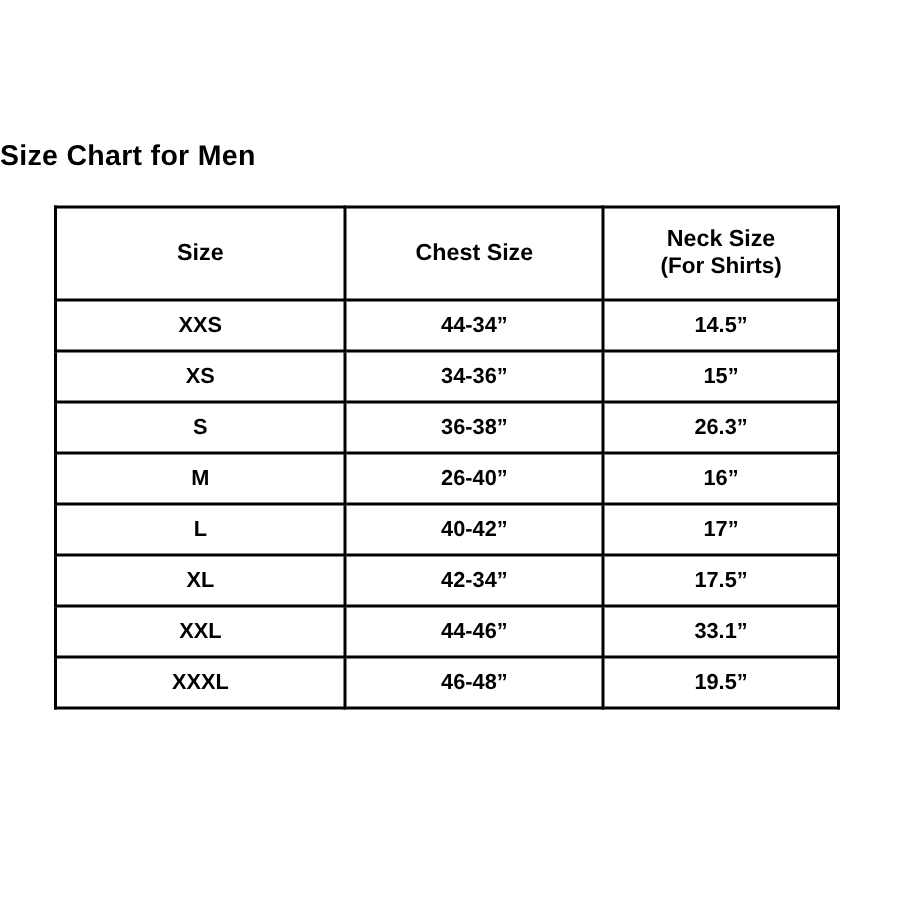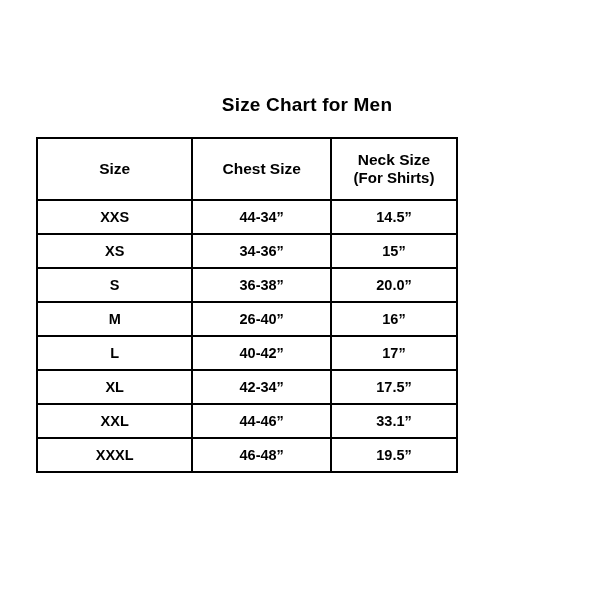--- a/index.html
+++ b/index.html
@@ -18,31 +18,29 @@
     position: relative;
     width: 600px;
     height: 600px;
     box-sizing: border-box;
   }
   .chart-title {
     position: absolute;
     top: 94px;
     left: 0;
     width: 548px;
-    text-align: center;
     font-size: 19px;
     font-weight: bold;
     letter-spacing: 0.2px;
-    padding-left: 33px;
   }
   .size-table {
     position: absolute;
     top: 137px;
     left: 36px;
-    width: 422px;
+    width: 524px;
     border-collapse: collapse;
     table-layout: fixed;
     padding-left: 28px;
   }
   .size-table th,
   .size-table td {
     border: 2px solid #000000;
     text-align: center;
     font-weight: bold;
     font-size: 14.5px;
@@ -98,21 +96,21 @@
         <td>14.5”</td>
       </tr>
       <tr>
         <td>XS</td>
         <td>34-36”</td>
         <td>15”</td>
       </tr>
       <tr>
         <td>S</td>
         <td>36-38”</td>
-        <td>20.0”</td>
+        <td>26.3”</td>
       </tr>
       <tr>
         <td>M</td>
         <td>26-40”</td>
         <td>16”</td>
       </tr>
       <tr>
         <td>L</td>
         <td>40-42”</td>
         <td>17”</td>

